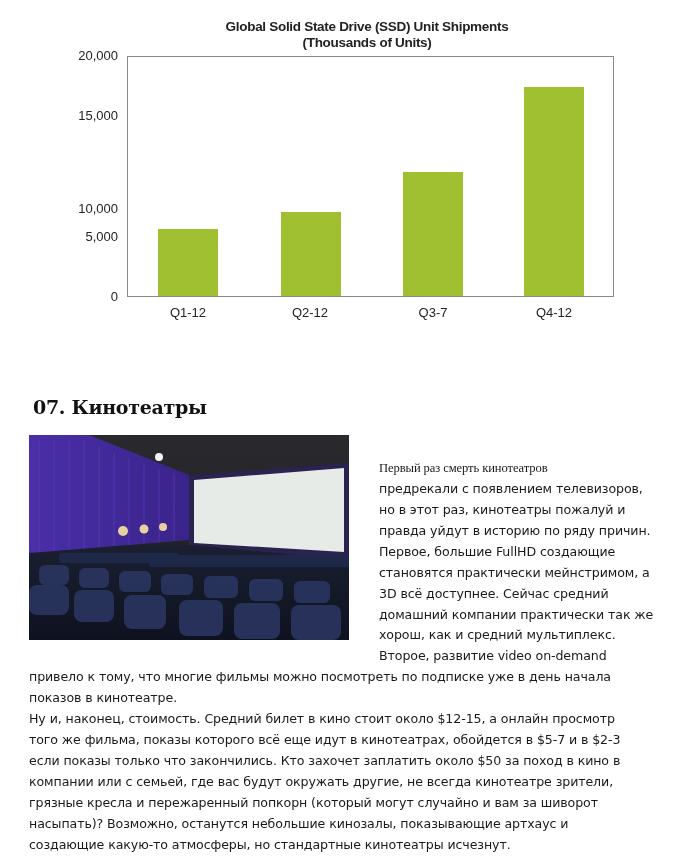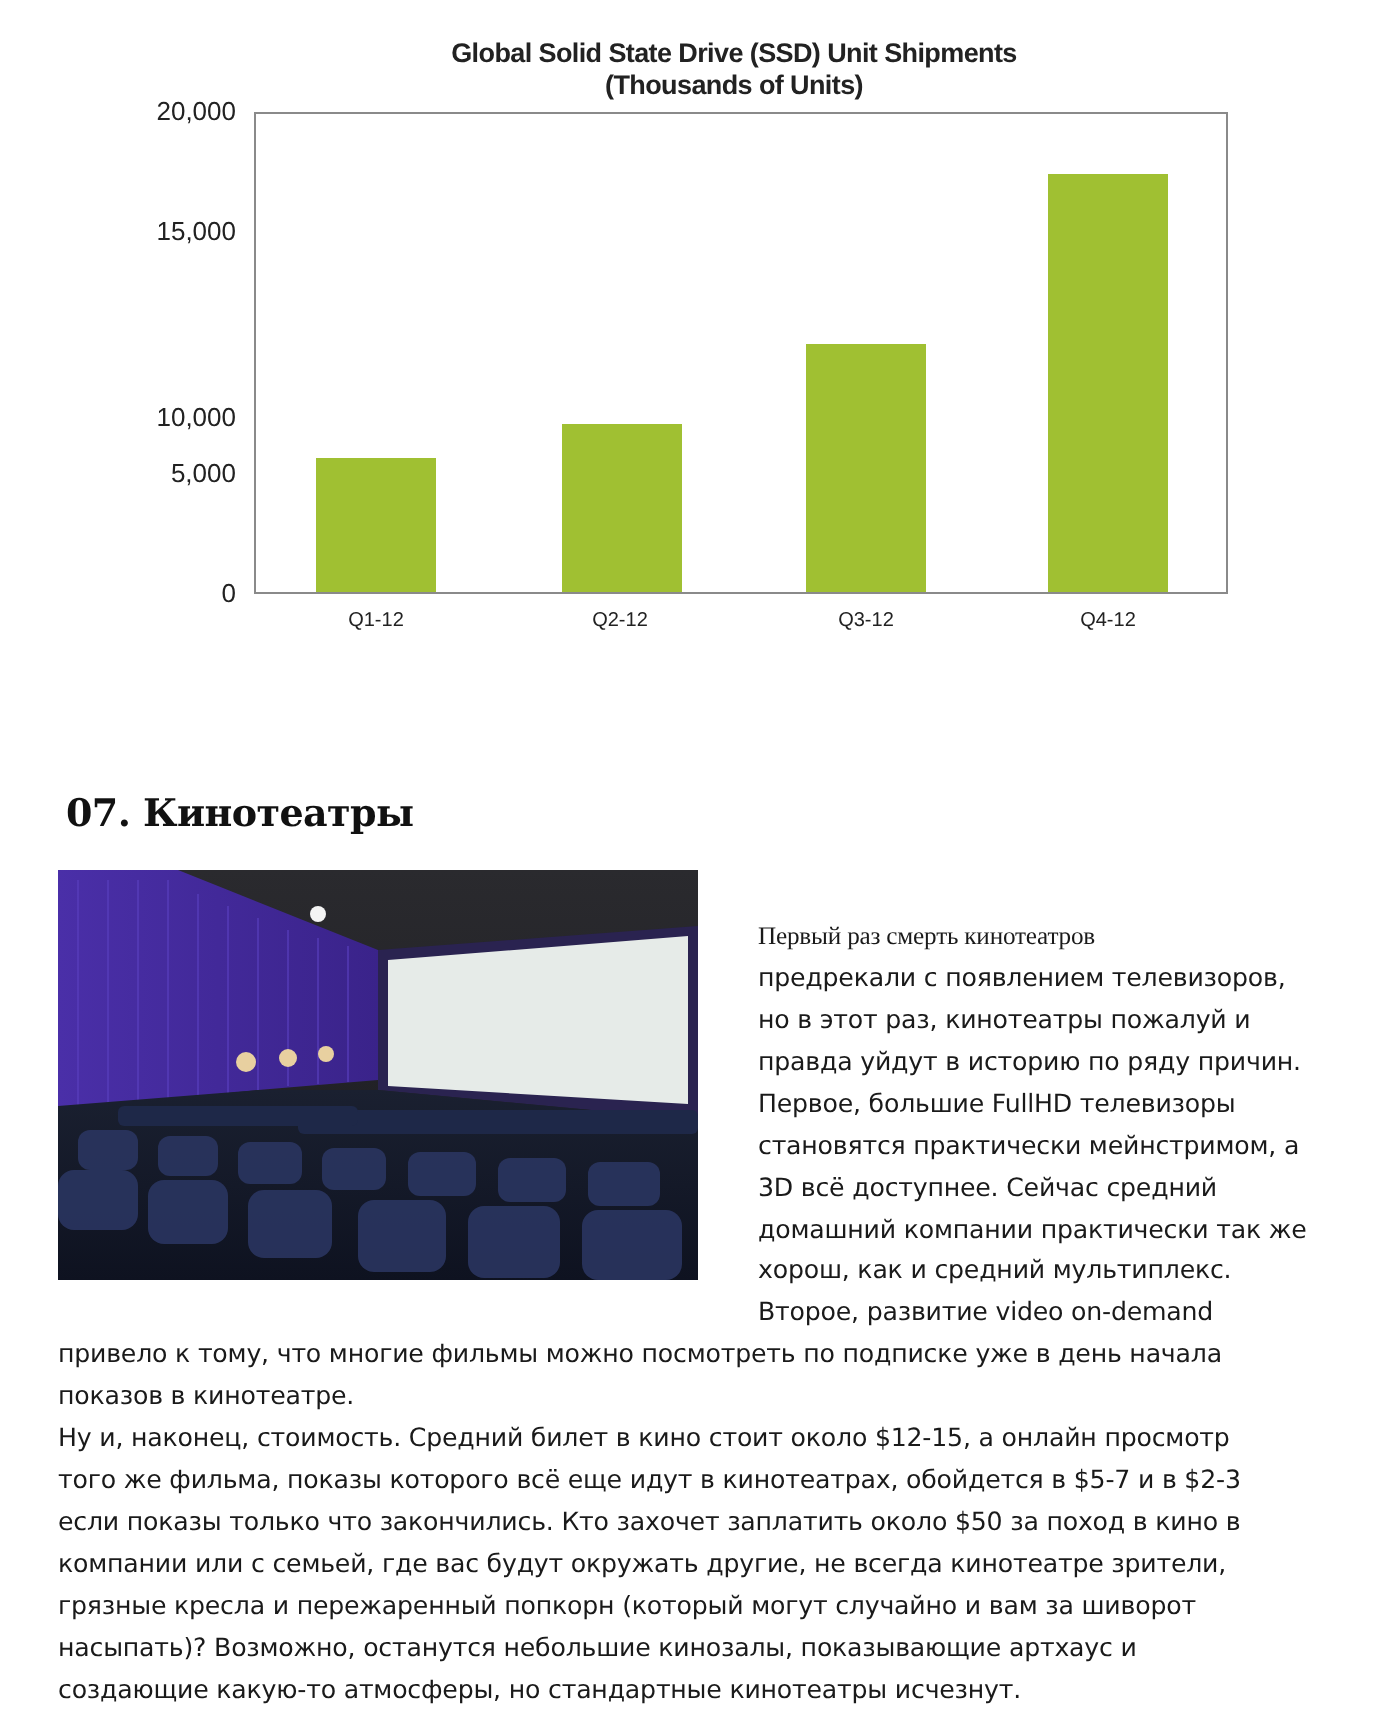--- a/index.html
+++ b/index.html
@@ -6,21 +6,21 @@
   body { width: 700px; height: 868px; position: relative; overflow: hidden; font-family: "DejaVu Sans", sans-serif; color: #1a1a1a; }
 
   .chart { position: absolute; left: 0; top: 0; width: 700px; height: 370px; }
   .chart-title { position: absolute; left: 150px; width: 434px; text-align: center; font-family: "Liberation Sans", sans-serif; font-weight: bold; font-size: 13.5px; color: #222; letter-spacing: -0.3px; line-height: 16px; }
   .chart-title.l1 { top: 19px; }
   .chart-title.l2 { top: 35px; text-align: center; }
 
   .plot { position: absolute; left: 127px; top: 56px; width: 487px; height: 241px; border: 1px solid #8a8a8a; box-sizing: border-box; background: #fff; }
   .ytick { position: absolute; right: 582px; font-family: "Liberation Sans", sans-serif; font-size: 13px; color: #222; text-align: right; line-height: 14px; }
   .bar { position: absolute; bottom: 0; width: 60px; background: #a0c032; }
-  .xtick { position: absolute; top: 305px; width: 122px; text-align: center; font-family: "Liberation Sans", sans-serif; font-size: 10px; color: #222; }
+  .xtick { position: absolute; top: 305px; width: 122px; text-align: center; font-family: "Liberation Sans", sans-serif; font-size: 13px; color: #222; }
   .source { position: absolute; left: 59px; top: 336px; font-family: "Liberation Sans", sans-serif; font-style: italic; font-size: 13.5px; color: #333; }
 
   .section-heading { position: absolute; left: 33px; top: 396px; margin: 0; font-family: "DejaVu Serif", serif; font-weight: bold; font-size: 19px; color: #111; letter-spacing: -0.3px; }
 
   .photo { position: absolute; left: 29px; top: 435px; width: 320px; height: 205px; overflow: hidden; background: #1b1a2e; }
 
   .text-line { position: absolute; font-family: "DejaVu Sans", sans-serif; font-size: 12.6px; color: #1a1a1a; white-space: nowrap; line-height: 16px; letter-spacing: -0.1px; }
   .narrow { left: 379px; }
   .wide { left: 29px; }
 </style>
@@ -39,21 +39,21 @@
 
   <div class="plot">
     <div class="bar" id="bar0" style="left: 30px; height: 67px; background: rgb(160, 192, 50);"></div>
     <div class="bar" id="bar1" style="left: 153px; height: 84px; background: rgb(160, 192, 50);"></div>
     <div class="bar" id="bar2" style="left: 275px; height: 124px; background: rgb(160, 192, 50);"></div>
     <div class="bar" id="bar3" style="left: 396px; height: 209px; background: rgb(160, 192, 50);"></div>
   </div>
 
   <div class="xtick" style="left:127px;">Q1-12</div>
   <div class="xtick" style="left:249px;">Q2-12</div>
-  <div class="xtick" style="left:372px;">Q3-12</div>
+  <div class="xtick" style="left:372px;">Q3-7</div>
   <div class="xtick" style="left:493px;">Q4-12</div>
 
 </div>
 
 <h2 class="section-heading">07. Кинотеатры</h2>
 
 <div class="photo">
   <svg width="320" height="205" viewBox="0 0 320 205" xmlns="http://www.w3.org/2000/svg">
     <defs>
       <linearGradient id="wall" x1="0" y1="0" x2="1" y2="0">
@@ -113,21 +113,21 @@
       <rect x="120" y="120" width="200" height="12" rx="3"></rect>
       <rect x="30" y="118" width="120" height="10" rx="3"></rect>
     </g>
   </svg>
 </div>
 
 <div class="text-line narrow" style="top:460px;font-family:Liberation Serif, serif;">Первый раз смерть кинотеатров</div>
 <div class="text-line narrow" style="top:481px;">предрекали с появлением телевизоров,</div>
 <div class="text-line narrow" style="top:502px;">но в этот раз, кинотеатры пожалуй и</div>
 <div class="text-line narrow" style="top:523px;">правда уйдут в историю по ряду причин.</div>
-<div class="text-line narrow" style="top:544px;">Первое, большие FullHD телевизоры</div>
+<div class="text-line narrow" style="top:544px;">Первое, большие FullHD создающие</div>
 <div class="text-line narrow" style="top:565px;">становятся практически мейнстримом, а</div>
 <div class="text-line narrow" style="top:586px;">3D всё доступнее. Сейчас средний</div>
 <div class="text-line narrow" style="top:607px;">домашний компании практически так же</div>
 <div class="text-line narrow" style="top:627px;">хорош, как и средний мультиплекс.</div>
 <div class="text-line narrow" style="top:648px;">Второе, развитие video on-demand</div>
 
 <div class="text-line wide" style="top:669px;">привело к тому, что многие фильмы можно посмотреть по подписке уже в день начала</div>
 <div class="text-line wide" style="top:690px;">показов в кинотеатре.</div>
 <div class="text-line wide" style="top:711px;">Ну и, наконец, стоимость. Средний билет в кино стоит около $12-15, а онлайн просмотр</div>
 <div class="text-line wide" style="top:732px;">того же фильма, показы которого всё еще идут в кинотеатрах, обойдется в $5-7 и в $2-3</div>

